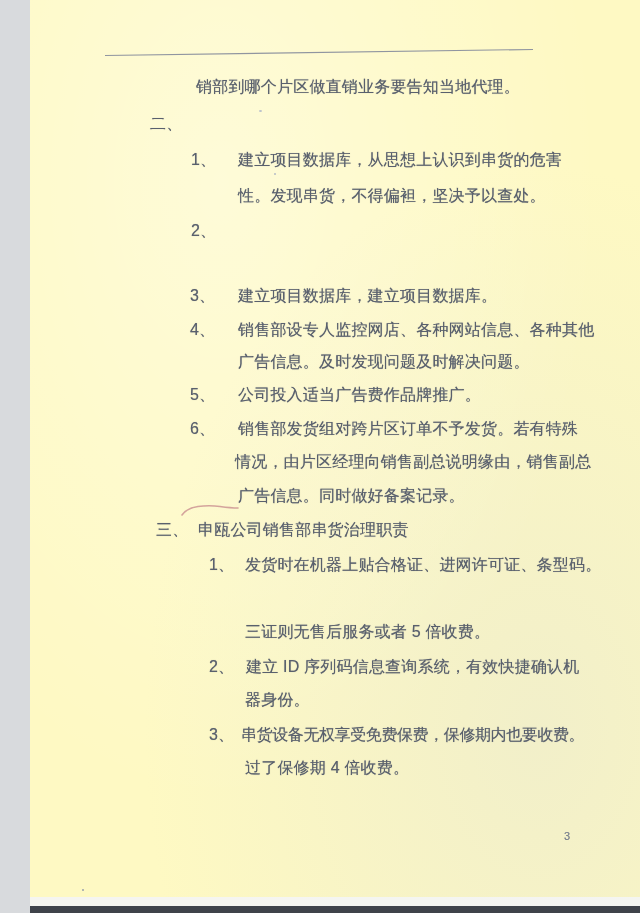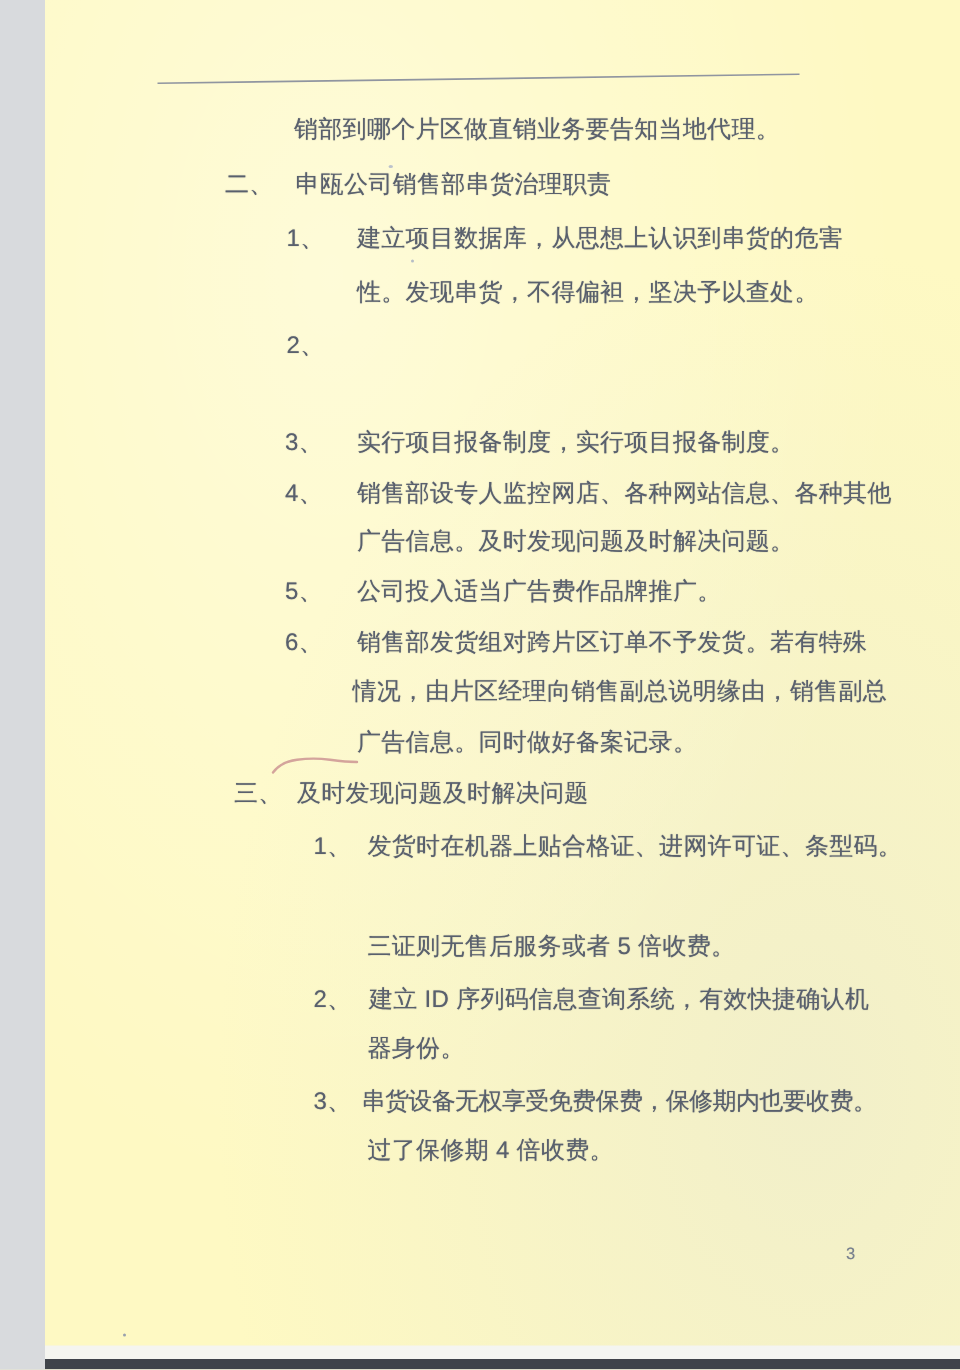--- a/index.html
+++ b/index.html
@@ -44,45 +44,44 @@
   .speck { position: absolute; border-radius: 50%; }
 </style>
 </head>
 <body>
 
 <div class="scan">
 
   <div class="ln" style="left:166px; top:78px">销部到哪个片区做直销业务要告知当地代理。</div>
 
   <div class="ln" style="left:120px; top:115px">二、</div>
-  <div class="ln" style="left:167px; top:115px">申瓯公司销售部串货治理职责</div>
 
   <div class="ln" style="left:161px; top:151px">1、</div>
   <div class="ln" style="left:208px; top:151px">建立项目数据库，从思想上认识到串货的危害</div>
   <div class="ln" style="left:208px; top:187px">性。发现串货，不得偏袒，坚决予以查处。</div>
 
   <div class="ln" style="left:161px; top:222px">2、</div>
 
   <div class="ln" style="left:160px; top:287px">3、</div>
-  <div class="ln" style="left:208px; top:287px">实行项目报备制度，实行项目报备制度。</div>
+  <div class="ln" style="left:208px; top:287px">建立项目数据库，建立项目数据库。</div>
 
   <div class="ln" style="left:160px; top:321px">4、</div>
   <div class="ln" style="left:208px; top:321px">销售部设专人监控网店、各种网站信息、各种其他</div>
   <div class="ln" style="left:208px; top:353px">广告信息。及时发现问题及时解决问题。</div>
 
   <div class="ln" style="left:160px; top:386px">5、</div>
   <div class="ln" style="left:208px; top:386px">公司投入适当广告费作品牌推广。</div>
 
   <div class="ln" style="left:160px; top:420px">6、</div>
   <div class="ln" style="left:208px; top:420px">销售部发货组对跨片区订单不予发货。若有特殊</div>
   <div class="ln" style="left:205px; top:453px">情况，由片区经理向销售副总说明缘由，销售副总</div>
   <div class="ln" style="left:208px; top:487px">广告信息。同时做好备案记录。</div>
 
   <div class="ln" style="left:126px; top:521px">三、</div>
-  <div class="ln" style="left:168px; top:521px">及时发现问题及时解决问题</div>
+  <div class="ln" style="left:168px; top:521px">申瓯公司销售部串货治理职责</div>
 
   <div class="ln" style="left:179px; top:556px">1、</div>
   <div class="ln" style="left:215px; top:556px">发货时在机器上贴合格证、进网许可证、条型码。</div>
   <div class="ln" style="left:215px; top:623px">三证则无售后服务或者 5 倍收费。</div>
 
   <div class="ln" style="left:179px; top:658px">2、</div>
   <div class="ln" style="left:216px; top:658px">建立 ID 序列码信息查询系统，有效快捷确认机</div>
   <div class="ln" style="left:215px; top:691px">器身份。</div>
 
   <div class="ln" style="left:179px; top:726px">3、</div>

